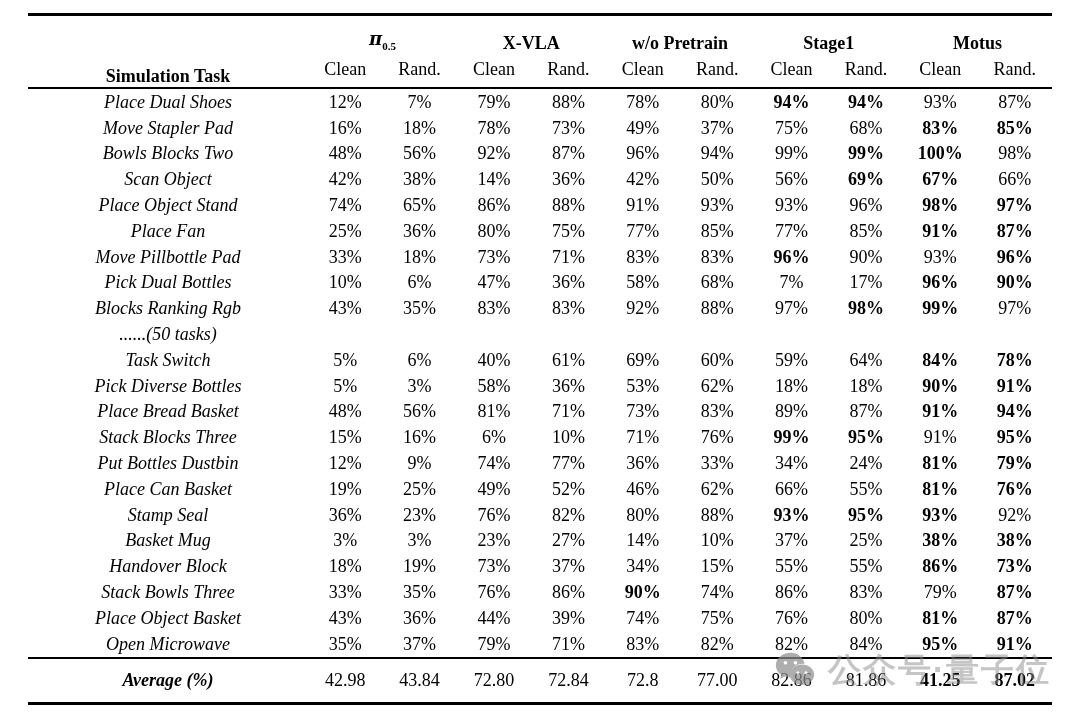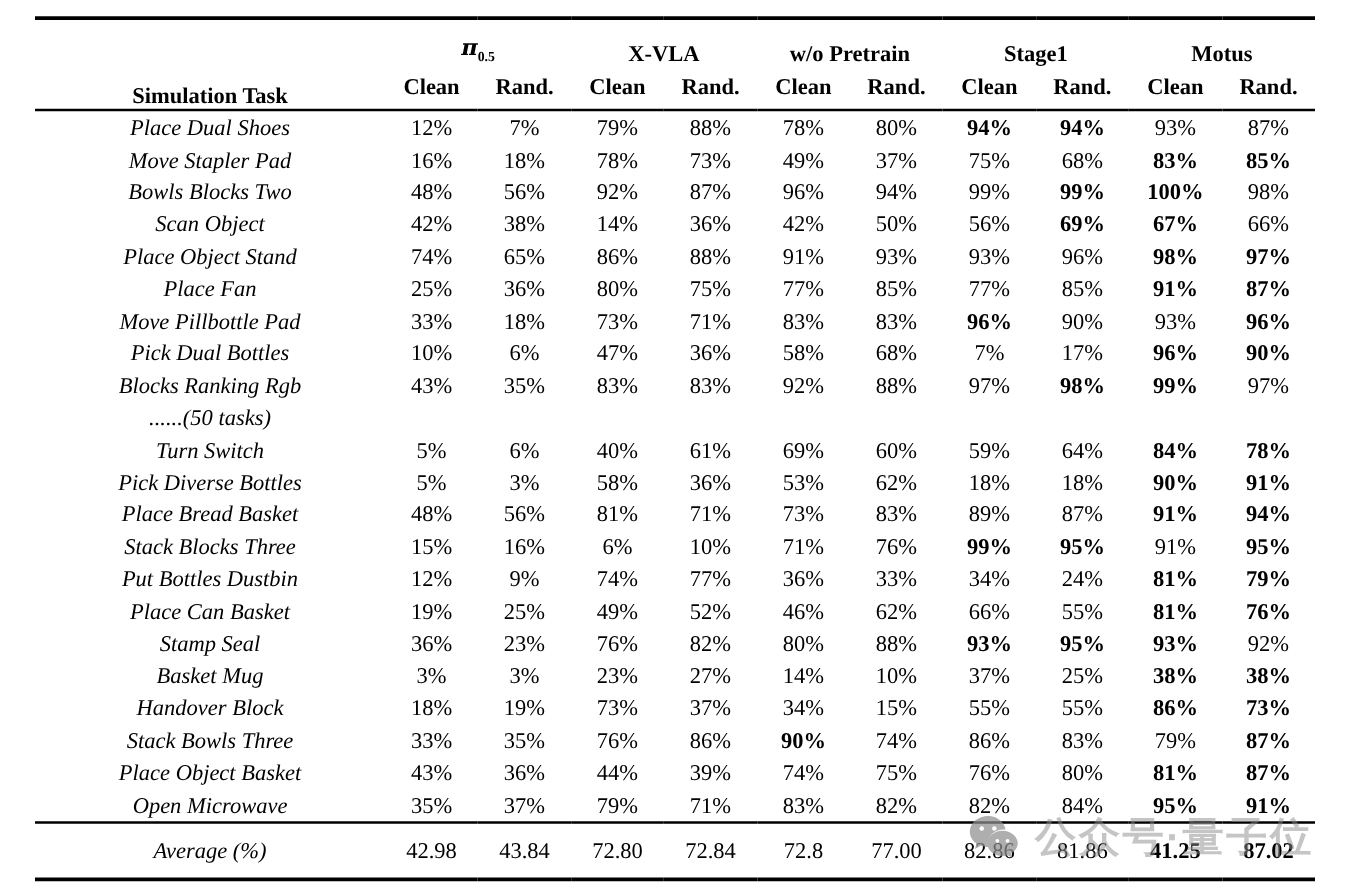--- a/index.html
+++ b/index.html
@@ -7,29 +7,29 @@
     width:1080px;height:715px;position:relative;background:#ffffff;
     font-family:"Liberation Serif","DejaVu Serif",serif;color:#000;
     overflow:hidden;
   }
   .table-wrap{position:absolute;left:28px;top:13px;width:1024px;}
   table{border-collapse:collapse;width:100%;table-layout:fixed;}
   table{border-top:3px solid #000;border-bottom:3px solid #000;}
   thead{border-bottom:2px solid #000;}
   th,td{text-align:center;vertical-align:middle;padding:0;font-size:18px;line-height:1.0;}
   .group-row th{font-weight:bold;height:36px;vertical-align:bottom;padding-bottom:2px;}
-  .sub-row th{font-weight:bold;height:29px;vertical-align:middle;padding-bottom:4px;}
+  .sub-row th{font-weight:normal;height:29px;vertical-align:middle;padding-bottom:4px;}
   .group-th sub{font-size:11px;font-weight:bold;}
   .pi-base{font-style:italic;font-family:"DejaVu Serif",serif;}
   tbody td{height:25.8px;}
   td.task-cell{font-style:italic;}
   td.bold-val{font-weight:bold;}
   tfoot{border-top:2px solid #000;}
   tfoot td{height:43px;font-size:18px;}
-  tfoot td.avg-label{font-weight:normal;font-style:italic;}
+  tfoot td.avg-label{font-weight:bold;font-style:italic;}
   tfoot td.bold-val{font-weight:bold;}
   .task-head{font-weight:bold;font-size:18px;}
   
   .watermark{
     position:absolute;left:772px;top:644px;width:300px;height:52px;
     display:flex;align-items:center;gap:10px;pointer-events:none;
     z-index:5;
   }
   .wm-icon{width:46px;height:46px;opacity:0.72;flex:0 0 auto;}
   .wm-text{
@@ -196,21 +196,21 @@
           <td></td>
           <td></td>
           <td></td>
           <td></td>
           <td></td>
           <td></td>
           <td></td>
           <td></td>
         </tr>
         <tr>
-          <td class="task-cell">Turn Switch</td>
+          <td class="task-cell">Task Switch</td>
           <td>5%</td>
           <td>6%</td>
           <td>40%</td>
           <td>61%</td>
           <td>69%</td>
           <td>60%</td>
           <td>59%</td>
           <td>64%</td>
           <td class="bold-val">84%</td>
           <td class="bold-val">78%</td>

